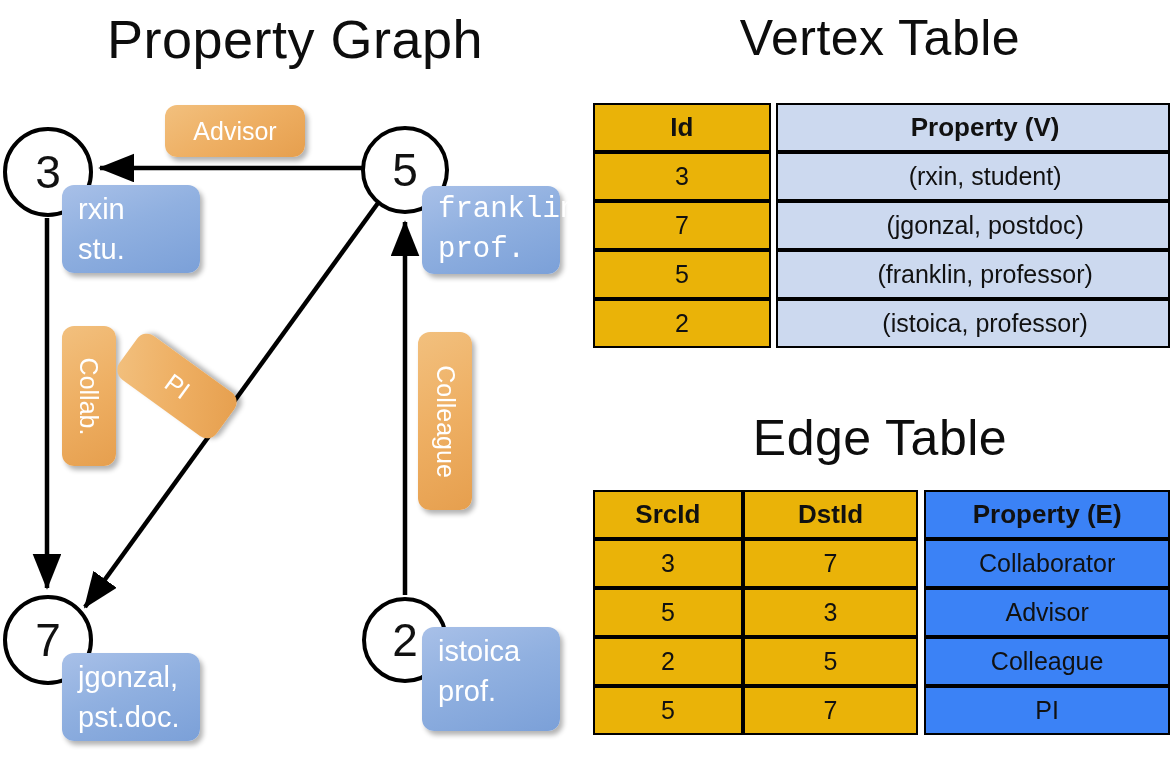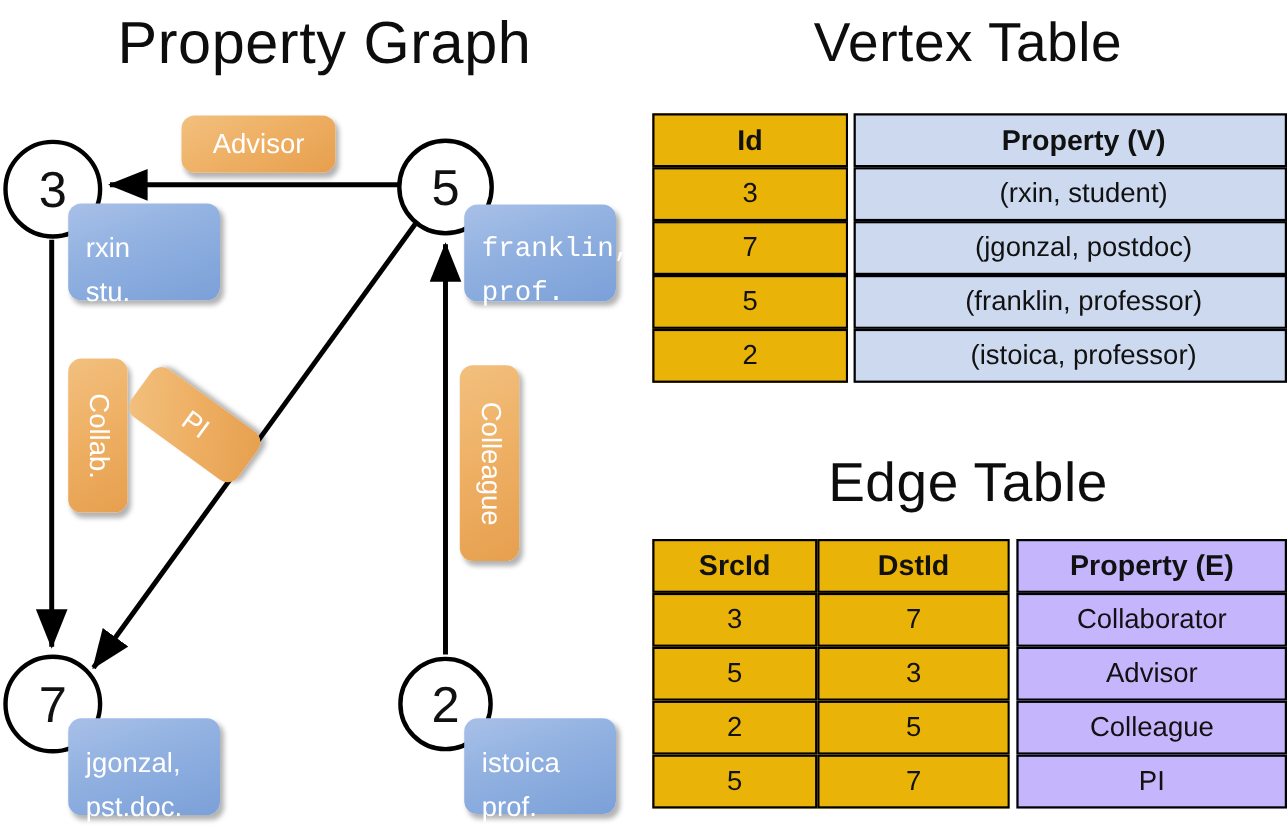--- a/index.html
+++ b/index.html
@@ -79,23 +79,23 @@
     box-sizing: border-box;
     color: #ffffff;
     font-family: "Liberation Sans", sans-serif;
     font-weight: 400;
     z-index: 6;
     box-shadow: 3px 4px 5px rgba(0,0,0,0.30);
   }
 
   .vprop {
     background: linear-gradient(160deg, #a8c0e8 0%, #90b0e0 45%, #7ba0d8 100%);
-    font-size: 25px;
+    font-size: 29px;
     line-height: 40px;
-    padding: 21px 0 0 16px;
+    padding: 4px 0 0 16px;
   }
 
   .eprop {
     background: linear-gradient(150deg, #f2c07e 0%, #eeaf63 50%, #e69f4e 100%);
     display: flex;
     align-items: center;
     justify-content: center;
     font-size: 25px;
   }
   .eprop.vertical > span {
@@ -121,21 +121,21 @@
     font-size: 25px;
     color: #111111;
     background: #eab308;
     white-space: nowrap;
   }
   .tbl th {
     font-weight: 700;
     font-size: 26px;
   }
   .tbl .hl-blue { background: #ccd9ef; }
-  .tbl .hl-orange { background: #c4b5fd; }
+  .tbl .hl-orange { background: #3b82f6; }
 
   #vertex-table { left: 593px; top: 103px; }
   #vertex-table .c-id { width: 186px; }
   #vertex-table .c-prop { width: 378px; padding-left: 24px; }
 
   #edge-table { left: 593px; top: 490px; }
   #edge-table .c-src { width: 146px; }
   #edge-table .c-dst { width: 172px; }
   #edge-table .c-prop { width: 242px; }
 </style>
@@ -187,21 +187,21 @@
   <div class="prop-box vprop" style="left:422px; top:186px; width:138px; height:88px;font-family:Liberation Mono, monospace;">
     <div>franklin,</div>
     <div>prof.</div>
   </div>
 
   <div class="prop-box vprop" style="left:62px;  top:653px; width:138px; height:88px;">
     <div>jgonzal,</div>
     <div>pst.doc.</div>
   </div>
 
-  <div class="prop-box vprop" style="left:422px; top:653px; width:138px; height:87px;">
+  <div class="prop-box vprop" style="left:422px; top:627px; width:138px; height:104px;">
     <div>istoica</div>
     <div>prof.</div>
   </div>
 
   <div class="prop-box eprop" style="left:165px; top:105px; width:140px; height:52px;">
     <span>Advisor</span>
   </div>
 
   <div class="prop-box eprop vertical" style="left:62px; top:326px; width:54px; height:140px;">
     <span>Collab.</span>

